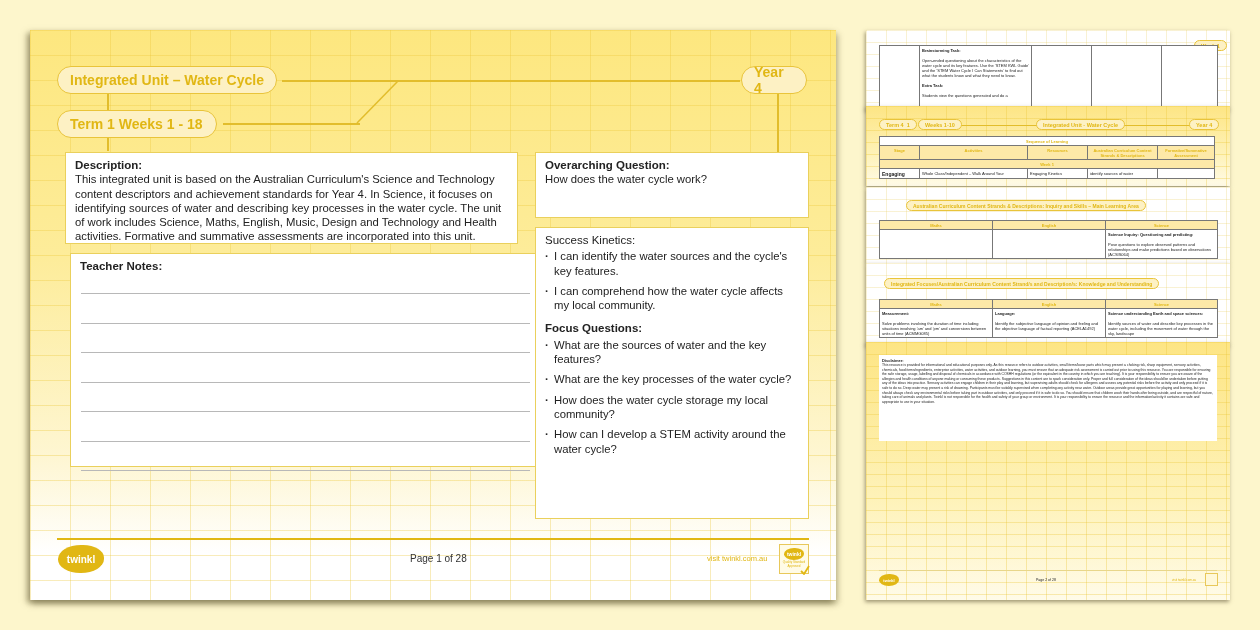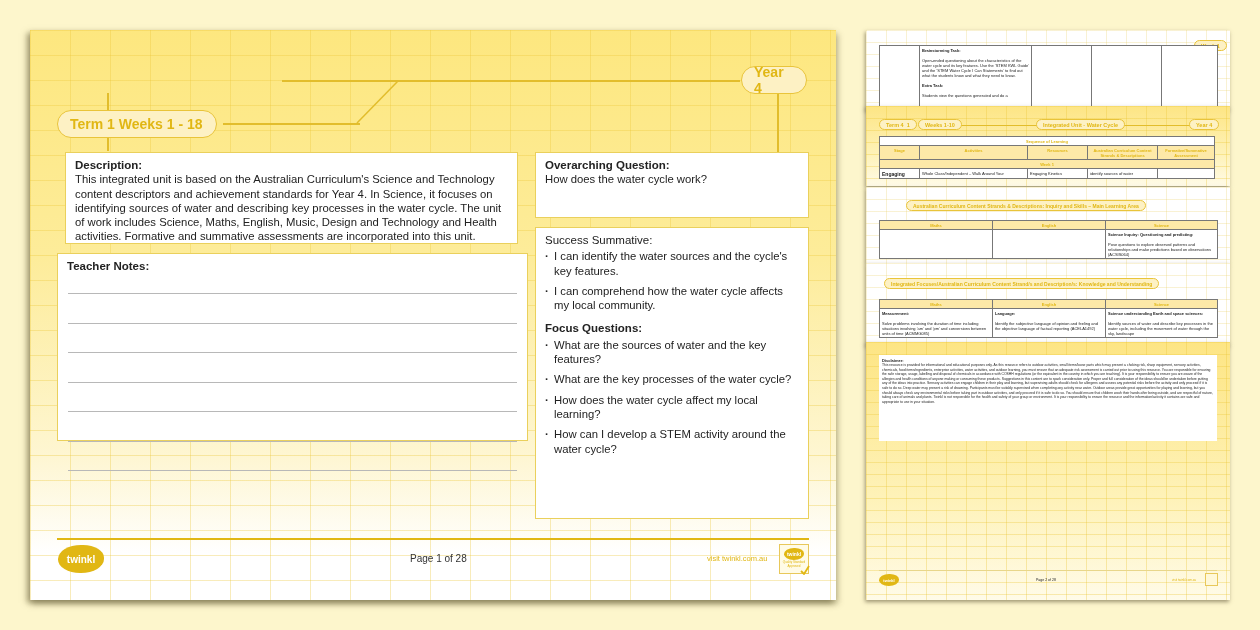--- a/index.html
+++ b/index.html
@@ -85,61 +85,64 @@
   <div class="connector" style="left:252px; top:50px; width:115px; height:1.5px;"></div>
   <div class="connector" style="left:360px; top:50px; width:350px; height:1.5px;"></div>
   <div class="connector" style="left:193px; top:93px; width:137px; height:1.5px;"></div>
   <svg style="position:absolute; left:325px; top:49px;" width="45" height="46">
       <line x1="2" y1="44" x2="43" y2="2" stroke="#e2bd2c" stroke-width="1.5"></line>
     </svg>
   <div class="connector" style="left:77px; top:63px; width:1.5px; height:18px;"></div>
   <div class="connector" style="left:77px; top:107px; width:1.5px; height:14px;"></div>
   <div class="connector" style="left:747px; top:63px; width:1.5px; height:60px;"></div>
 
+  <div class="pill" style="left:27px; top:36px; width:220px;">
+    <span>Integrated Unit – Water Cycle</span>
+  </div>
   <div class="pill" style="left:27px; top:80px; width:160px;">
     <span>Term 1 Weeks 1 - 18</span>
   </div>
   <div class="pill" style="left:711px; top:36px; width:66px;">
     <span>Year 4</span>
   </div>
 
   <div class="box" style="left:35px; top:122px; width:453px; height:92px;">
     <h3>Description:</h3>
     <p>This integrated unit is based on the Australian Curriculum's Science and Technology content descriptors and achievement standards for Year 4. In Science, it focuses on identifying sources of water and describing key processes in the water cycle. The unit of work includes Science, Maths, English, Music, Design and Technology and Health activities. Formative and summative assessments are incorporated into this unit.</p>
   </div>
 
   <div class="box" style="left:505px; top:122px; width:274px; height:66px;">
     <h3>Overarching Question:</h3>
     <p>How does the water cycle work?</p>
   </div>
 
-  <div class="box" style="left:27px; top:223px; width:471px; height:188px;">
+  <div class="box" style="left:40px; top:223px; width:471px; height:214px;">
     <h3 style="margin-bottom:20px;">Teacher Notes:</h3>
     <div id="notes-lines" style="padding:0 1px;">
         <div class="note-line"></div>
         <div class="note-line"></div>
         <div class="note-line"></div>
         <div class="note-line"></div>
         <div class="note-line"></div>
         <div class="note-line"></div>
         <div class="note-line"></div>
       </div>
   </div>
 
   <div class="box" style="left:505px; top:197px; width:274px; height:292px;">
-    <h3 style="font-weight:normal; margin-bottom:-2px;">Success Summative:</h3>
+    <h3 style="font-weight:normal; margin-bottom:-2px;">Success Kinetics:</h3>
     <ul class="bullets">
       <li>I can identify the water sources and the cycle's key features.</li>
       <li style="margin-top:6px;">I can comprehend how the water cycle affects my local community.</li>
     </ul>
     <h3 style="margin-top:9px; margin-bottom:-2px;">Focus Questions:</h3>
     <ul class="bullets">
       <li>What are the sources of water and the key features?</li>
       <li style="margin-top:6px;">What are the key processes of the water cycle?</li>
-      <li style="margin-top:6px;">How does the water cycle affect my local learning?</li>
+      <li style="margin-top:6px;">How does the water cycle storage my local community?</li>
       <li style="margin-top:6px;">How can I develop a STEM activity around the water cycle?</li>
     </ul>
   </div>
 
   <div class="footer-line"></div>
   <div class="twinkl-logo" style="left:28px; top:515px; width:46px; height:28px; font-size:10px;">
     <span>twinkl</span>
   </div>
   <div style="position:absolute; left:380px; top:523px; font-size:10px; color:#333;">Page 1 of 28</div>
   <div style="position:absolute; left:677px; top:524px; font-size:7.5px; color:#e1b714;">visit twinkl.com.au</div>

